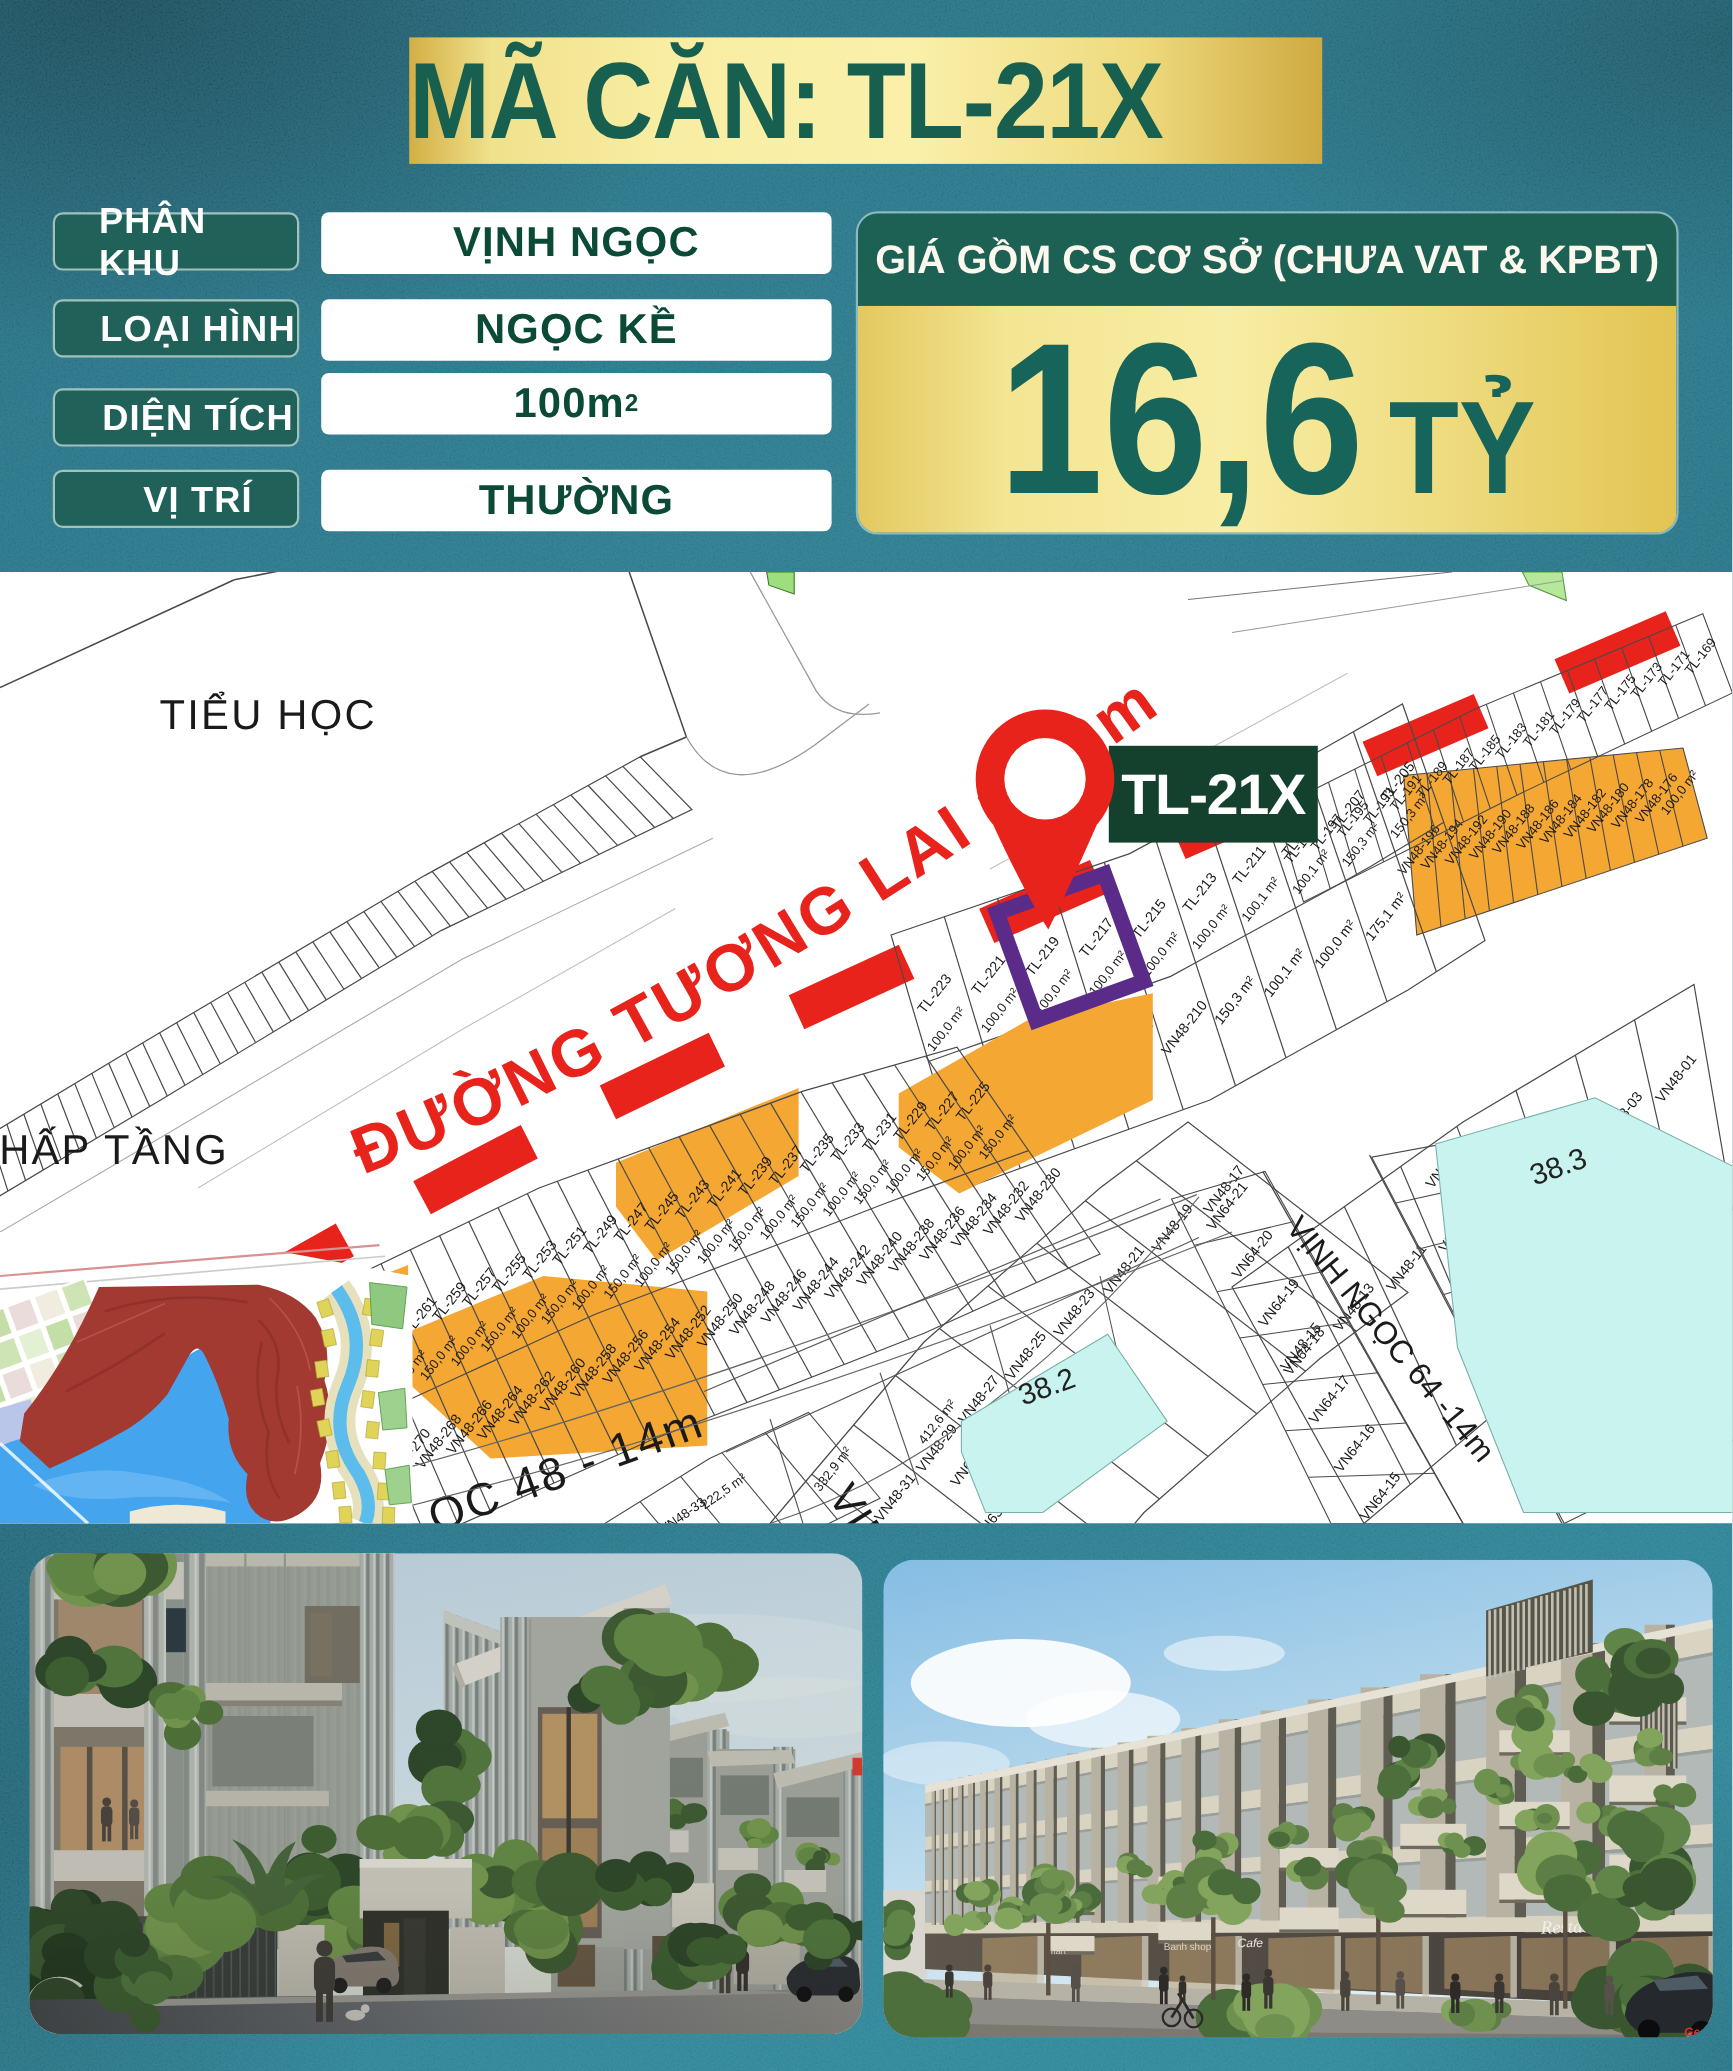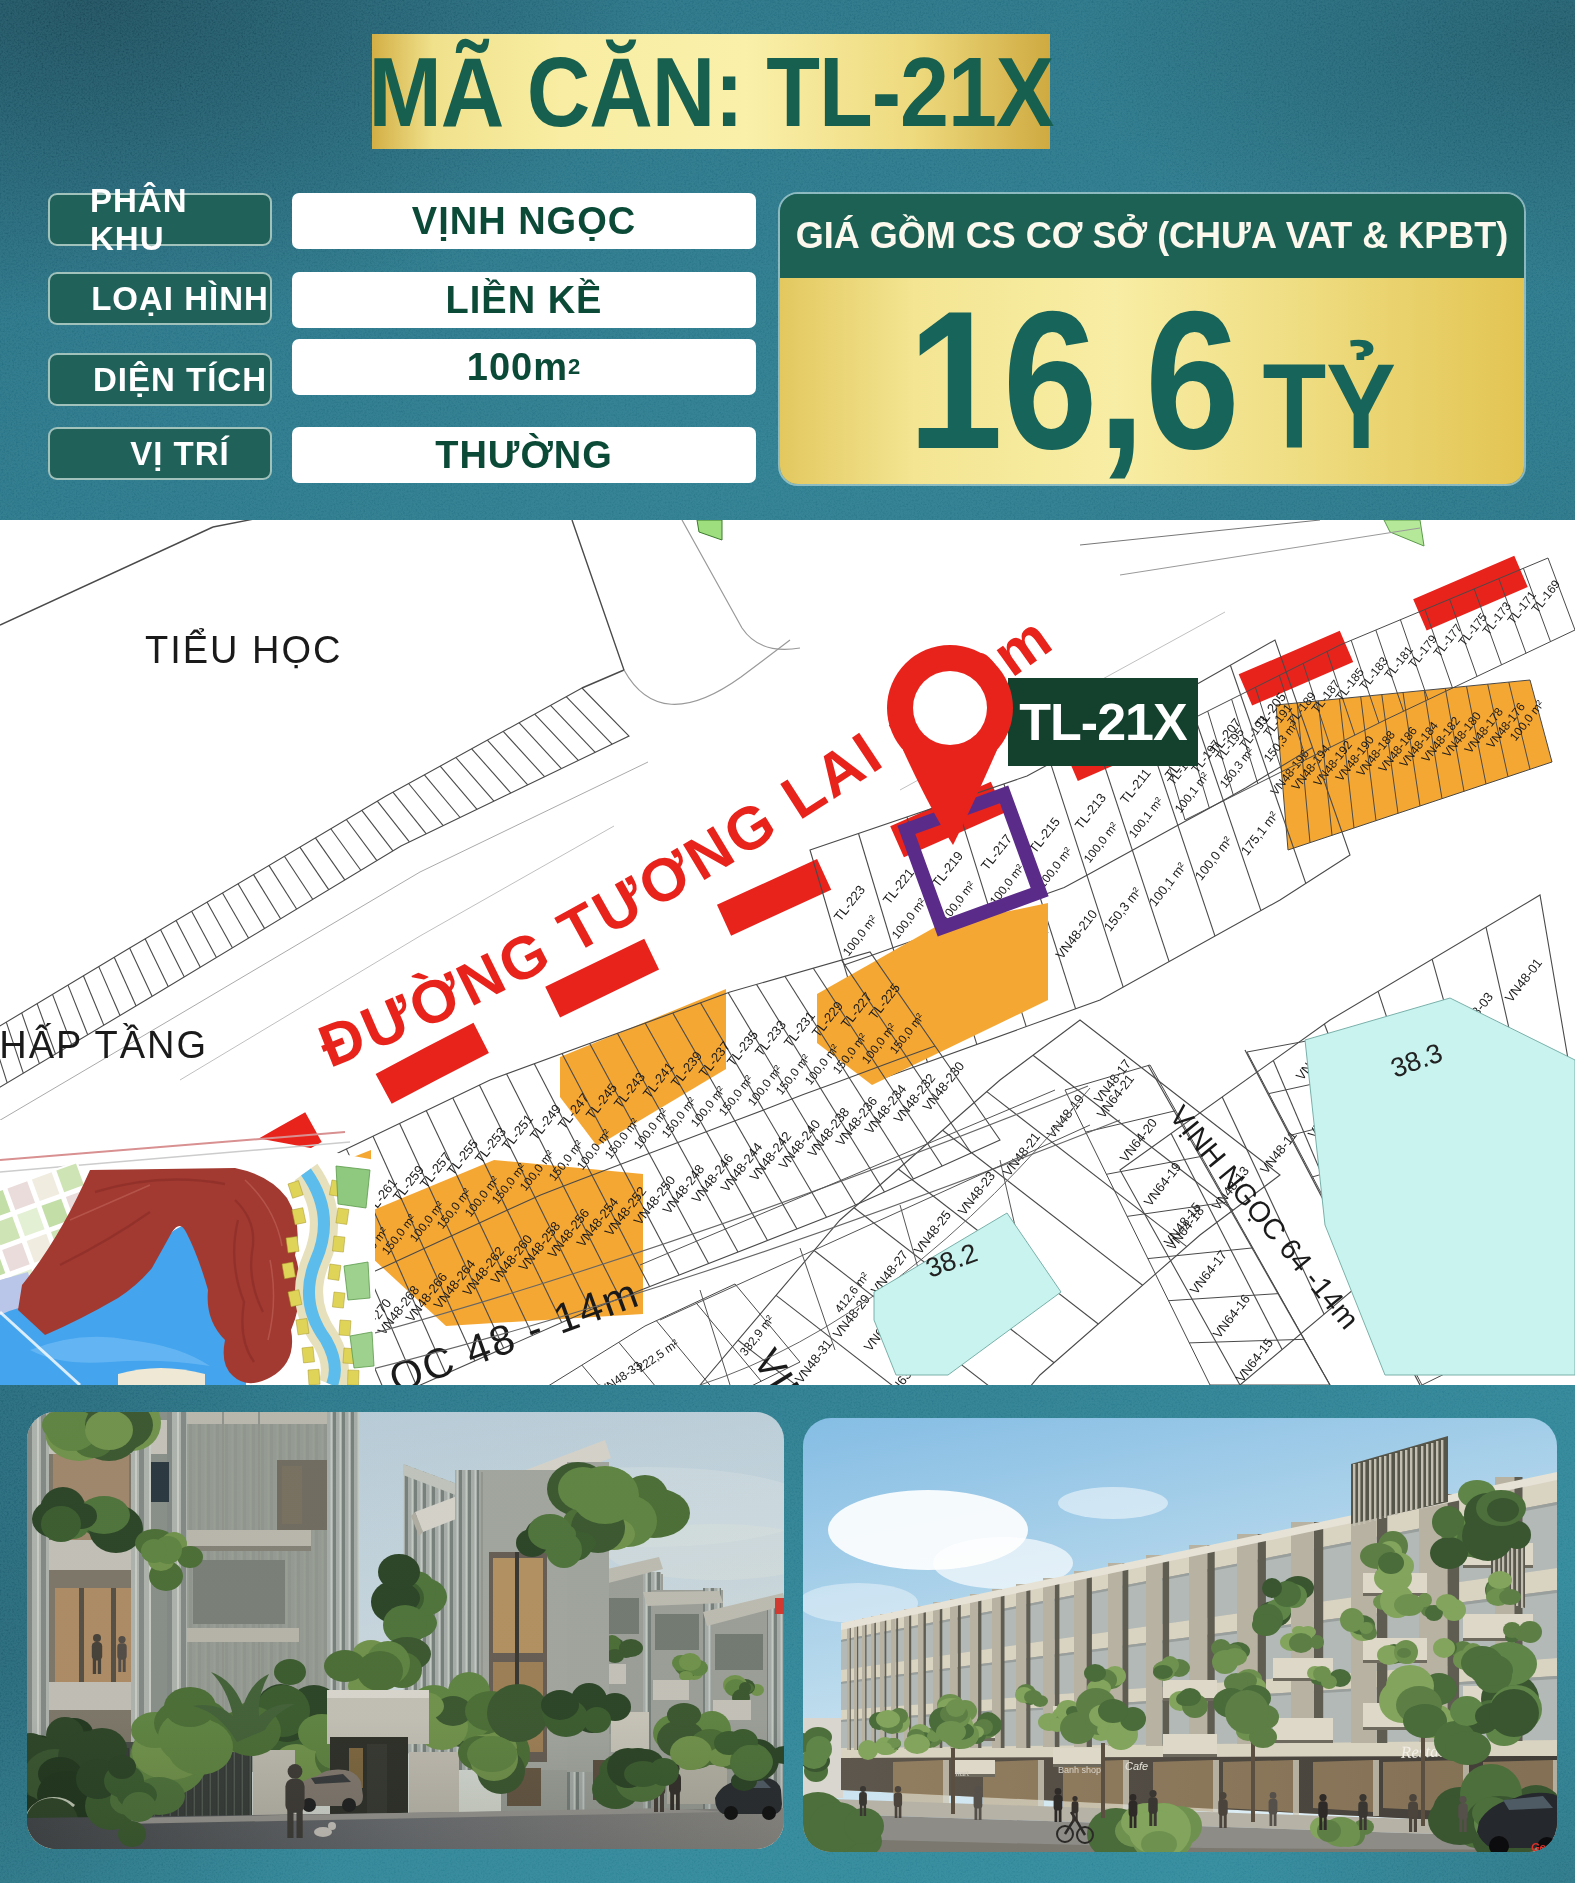--- a/index.html
+++ b/index.html
@@ -5,23 +5,23 @@
 body{width:1575px;height:1883px;overflow:hidden;font-family:"Liberation Sans",sans-serif;}
 #page{position:relative;width:1575px;height:1883px;overflow:hidden;
  background:
   radial-gradient(900px 520px at 6% 0%, rgba(6,28,40,.6), rgba(6,28,40,0) 62%),
   radial-gradient(800px 420px at 100% 2%, rgba(8,40,52,.5), rgba(8,40,52,0) 62%),
   radial-gradient(600px 900px at 0% 88%, rgba(10,42,58,.38), rgba(10,42,58,0) 60%),
   radial-gradient(600px 500px at 100% 100%, rgba(10,42,58,.3), rgba(10,42,58,0) 60%),
   radial-gradient(1300px 700px at 52% 26%, rgba(45,135,155,.22), rgba(45,135,155,0) 70%),
   linear-gradient(160deg,#1a6075 0%,#1d6a7e 30%,#1a6276 55%,#23788b 78%,#268295 100%);}
 .noise{position:absolute;left:0;top:0;width:100%;height:100%;opacity:.5;}
-.banner{position:absolute;left:372px;top:34px;width:678px;height:115px;
+.banner{position:absolute;left:372px;top:34px;width:830px;height:115px;
  background:linear-gradient(90deg,#d3af45 0%,#f0e18c 9%,#f8eda2 28%,#faf0aa 55%,#eeda7e 80%,#cfaa41 100%);
- display:flex;align-items:center;justify-content:center;}
+ display:flex;align-items:center;justify-content:flex-start;}
 .banner span{font-size:88px;font-weight:bold;color:#17604f;letter-spacing:-1px;white-space:nowrap;transform:scaleY(1.12);}
 .lrow{position:absolute;left:48px;width:224px;height:53px;background:#20615a;border:2px solid rgba(230,245,240,.65);
  border-radius:9px;display:flex;align-items:center;justify-content:center;color:#fff;font-weight:bold;font-size:33px;box-sizing:border-box;letter-spacing:1px;padding-left:40px;}
 .vrow{position:absolute;left:292px;width:464px;height:56px;background:#fff;border-radius:7px;display:flex;align-items:center;justify-content:center;color:#0c4a38;font-weight:bold;font-size:38px;letter-spacing:1px;}
 #pricebox{position:absolute;left:778px;top:192px;width:748px;height:294px;border-radius:20px;overflow:hidden;border:2px solid rgba(230,245,240,.5);box-sizing:border-box;}
 #pricehead{position:absolute;left:0;top:0;width:100%;height:84px;background:#1d6054;display:flex;align-items:center;justify-content:center;color:#fcf8ee;font-weight:bold;font-size:36px;white-space:nowrap;letter-spacing:0px;}
 #pricegold{position:absolute;left:0;top:84px;width:100%;height:210px;
  background:linear-gradient(90deg,#e3c85f 0%,#f3e592 18%,#f8eda4 45%,#efdd82 70%,#e2c452 100%);
  }
 #pricetext{position:absolute;left:0;top:96px;width:100%;height:198px;display:flex;align-items:baseline;justify-content:center;color:#17645a;transform:scaleX(0.87);}
@@ -37,21 +37,21 @@
 <feColorMatrix type="matrix" values="0 0 0 0 0.20  0 0 0 0 0.55  0 0 0 0 0.62  0.6 0.6 0.6 0 0"></feColorMatrix>
 </filter>
 <rect width="1575" height="1883" filter="url(#nz)" opacity="0.5"></rect>
 </svg>
 <div class="banner">
       <span>MÃ CĂN: TL-21X</span>
     </div>
 <div class="lrow" style="top:193px">PHÂN KHU</div>
 <div class="vrow" style="top:193px">VỊNH NGỌC</div>
 <div class="lrow" style="top:272px">LOẠI HÌNH</div>
-<div class="vrow" style="top:272px">LIỀN KỀ</div>
+<div class="vrow" style="top:272px">NGỌC KỀ</div>
 <div class="lrow" style="top:353px">DIỆN TÍCH</div>
 <div class="vrow" style="top:339px">100m<sup style="font-size:22px">2</sup></div>
 <div class="lrow" style="top:427px">VỊ TRÍ</div>
 <div class="vrow" style="top:427px">THƯỜNG</div>
 <div id="pricebox">
 <div id="pricegold"></div>
 <div id="pricehead">GIÁ GỒM CS CƠ SỞ (CHƯA VAT &amp; KPBT)</div>
 <div id="pricetext">
         <span style="font-size:196px;font-weight:bold;line-height:182px;">16,6</span>
         <span style="font-size:120px;font-weight:bold;margin-left:26px;">TỶ</span>

